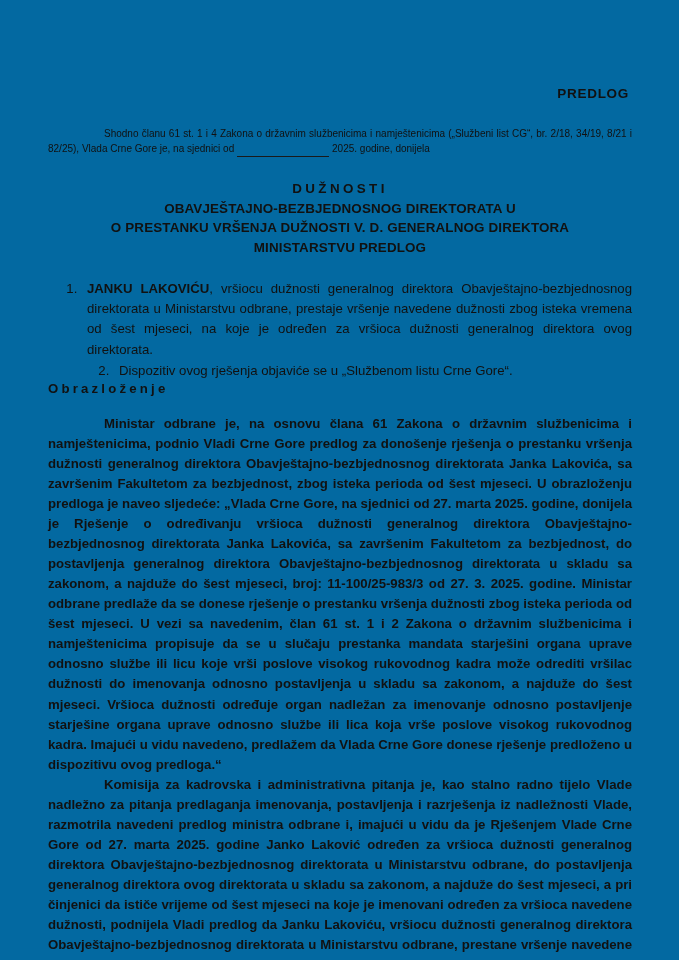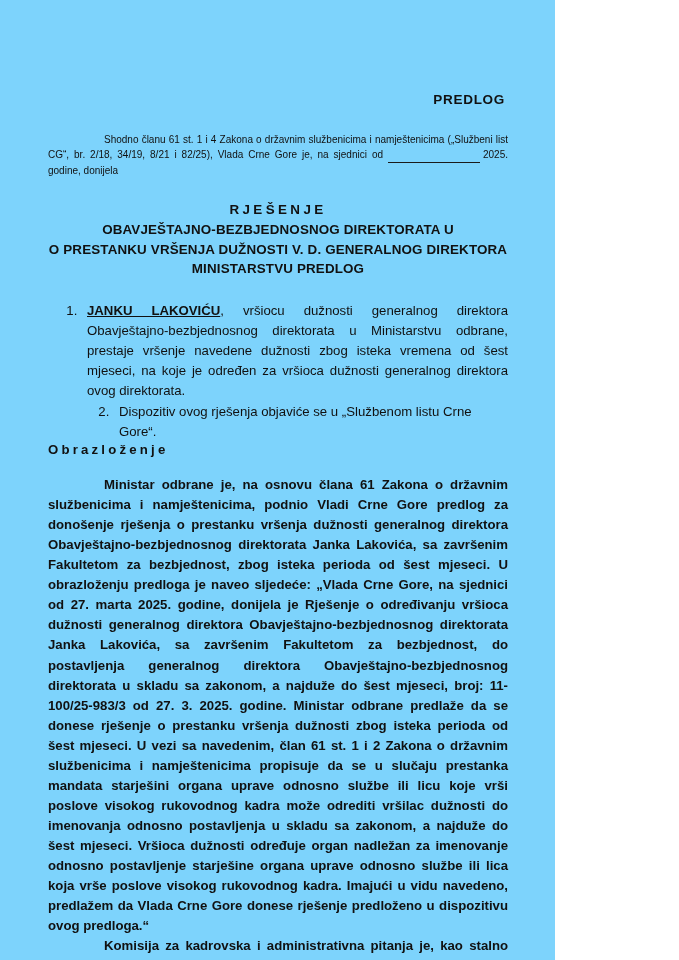--- a/index.html
+++ b/index.html
@@ -10,25 +10,25 @@
   }
   body {
     width: 679px;
     height: 960px;
     font-family: "Liberation Sans", sans-serif;
     color: #111111;
     overflow: hidden;
   }
   .page {
     position: relative;
-    width: 555px;
+    width: 679px;
     height: 960px;
-    background: #7dd3fc;
+    background: #0369a1;
     box-sizing: border-box;
-    padding: 8px 47px 0 48px;
+    padding: 2px 47px 0 48px;
   }
   .doc-header {
     text-align: right;
     font-weight: bold;
     font-size: 13.5px;
     letter-spacing: 0.7px;
     padding-top: 84px;
     padding-right: 3px;
     line-height: 1.2;
   }
@@ -78,21 +78,20 @@
     padding-left: 6px;
     margin-bottom: 0;
   }
   ol.decisions li.item-last {
     text-align: left;
     margin-top: 1px;
     margin-left: 32px;
   }
   ol.decisions b {
     font-weight: bold;
-    text-decoration: underline;
   }
   .section-heading {
     font-weight: bold;
     font-size: 13.2px;
     letter-spacing: 3.2px;
   }
   .body-text {
     margin-top: 18px;
     font-size: 13.2px;
     line-height: 1.52;
@@ -117,21 +116,21 @@
 <div class="page">
 
   <div class="doc-header">PREDLOG</div>
 
   <div class="intro">
     <span class="indent-lead"></span><span>Shodno članu 61 st. 1 i 4 Zakona o državnim službenicima i namještenicima („Službeni list CG“, br. 2/18, 34/19, 8/21 i 82/25), Vlada Crne Gore je, na sjednici od</span>
     <span class="blank-line"></span><span>2025. godine, donijela</span>
   </div>
 
   <div class="title-block">
-    <div class="title-main" style="white-space: nowrap;">RJEŠENJE</div>
+    <div class="title-main" style="white-space: nowrap;">DUŽNOSTI</div>
     <div class="title-sub">OBAVJEŠTAJNO-BEZBJEDNOSNOG DIREKTORATA U</div>
     <div class="title-sub">O PRESTANKU VRŠENJA DUŽNOSTI V. D. GENERALNOG DIREKTORA</div>
     <div class="title-sub">MINISTARSTVU PREDLOG</div>
   </div>
 
   <ol class="decisions">
     <li><b>JANKU LAKOVIĆU</b><span>, vršiocu dužnosti generalnog direktora Obavještajno-bezbjednosnog direktorata u Ministarstvu odbrane, prestaje vršenje navedene dužnosti zbog isteka vremena od šest mjeseci, na koje je određen za vršioca dužnosti generalnog direktora ovog direktorata.</span></li>
     <li class="item-last"><span>Dispozitiv ovog rješenja objaviće se u „Službenom listu Crne Gore“.</span></li>
   </ol>
 

